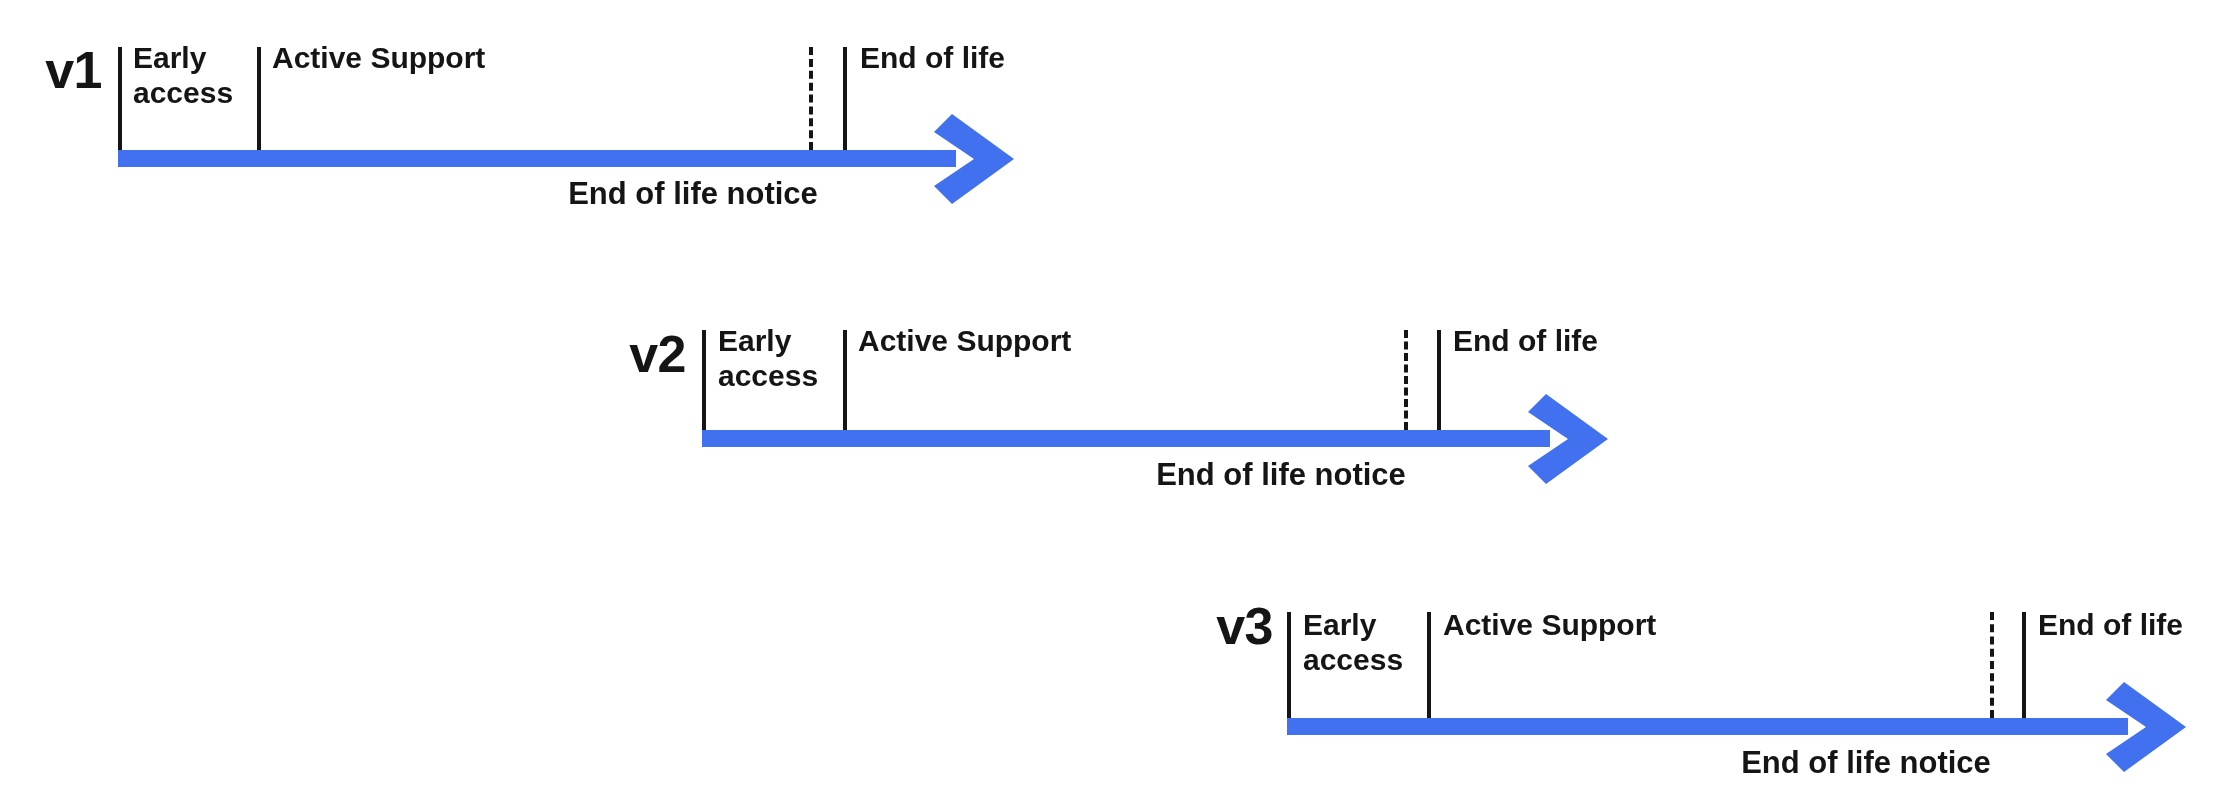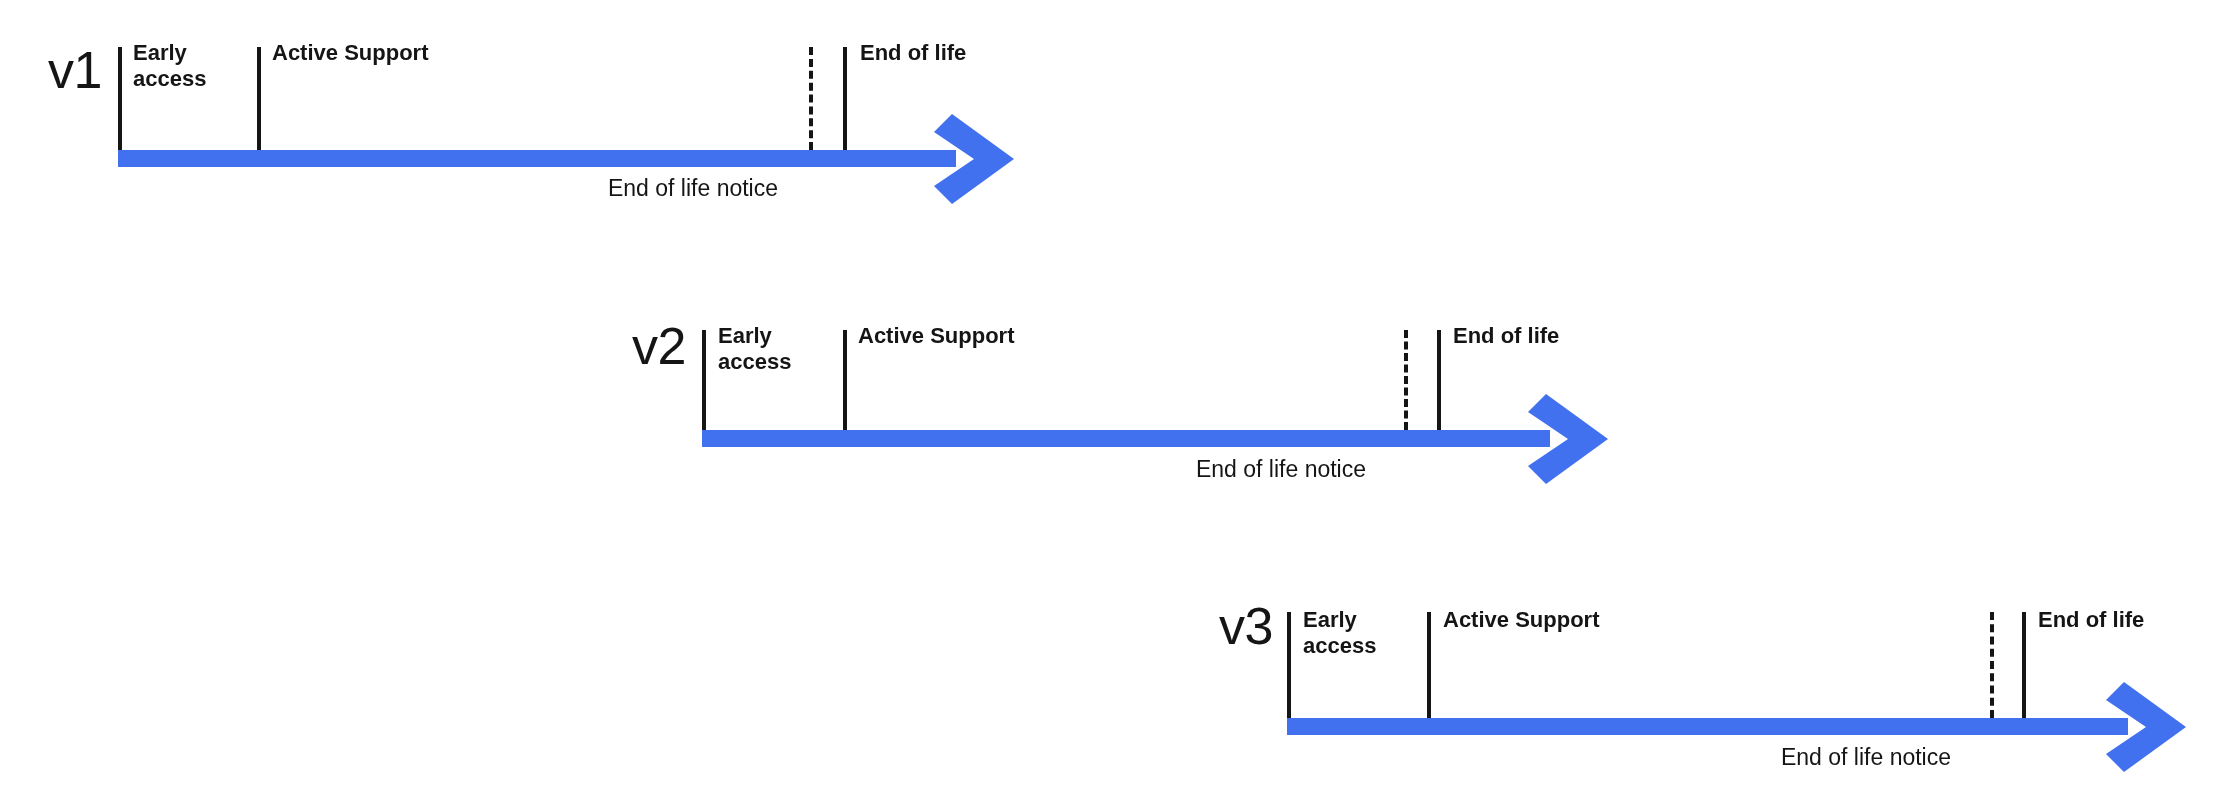--- a/index.html
+++ b/index.html
@@ -19,21 +19,21 @@
   .canvas {
     position: absolute;
     inset: 0;
     width: 2228px;
     height: 812px;
   }
 
   .version-label {
     position: absolute;
     font-size: 52px;
-    font-weight: 400;
+    font-weight: 700;
     line-height: 1;
     color: #151515;
     letter-spacing: -0.5px;
     white-space: nowrap;
     text-align: right;
   }
 
   
   .tick {
     position: absolute;
@@ -43,43 +43,43 @@
   .tick-dashed {
     position: absolute;
     width: 0;
     background: transparent;
     border-left: 4px dashed #151515;
   }
 
   
   .phase-label {
     position: absolute;
-    font-size: 22px;
+    font-size: 30px;
     font-weight: 700;
     line-height: 1.18;
     color: #151515;
     white-space: pre-line;
   }
 
   
   .arrow-shaft {
     position: absolute;
     background: #4171ee;
   }
   .arrow-head {
     position: absolute;
   }
   .arrow-head svg {
     display: block;
   }
 
   .notice-label {
     position: absolute;
-    font-size: 23px;
-    font-weight: 400;
+    font-size: 31px;
+    font-weight: 700;
     line-height: 1.2;
     color: #151515;
     white-space: nowrap;
     text-align: center;
   }
 </style>
 </head>
 <body>
 
 <div class="canvas">
@@ -92,21 +92,21 @@
 access</div>
     <div class="phase-label" style="left: 272px; top: 40px;">Active Support</div>
     <div class="phase-label" style="left: 860px; top: 40px;">End of life</div>
     <div class="arrow-shaft" style="left: 118px; top: 150px; width: 838px; height: 17px; background: rgb(65, 113, 238);"></div>
     <div class="arrow-head" style="left: 932px; top: 109.5px; width: 86px; height: 98px;">
       <svg width="86" height="98" viewBox="0 0 86 98">
         <path d="M 20 4 L 82 49 L 20 94 L 2 76 L 42 49 L 2 22 Z" fill="#4171ee"></path>
       </svg>
     </div>
     <div class="notice-label" style="left: 493px; top: 175px; width: 400px;">End of life notice</div>
-    <div class="version-label" style="left: 612px; top: 320px; width: 74px;">v2</div>
+    <div class="version-label" style="left: 612px; top: 328px; width: 74px;">v2</div>
     <div class="tick" style="left: 702px; top: 330px; height: 100px;"></div>
     <div class="tick" style="left: 843px; top: 330px; height: 100px;"></div>
     <div class="tick" style="left: 1437px; top: 330px; height: 100px;"></div>
     <div class="tick-dashed" style="left: 1404px; top: 330px; height: 100px;"></div>
     <div class="phase-label" style="left: 718px; top: 323px;">Early
 access</div>
     <div class="phase-label" style="left: 858px; top: 323px;">Active Support</div>
     <div class="phase-label" style="left: 1453px; top: 323px;">End of life</div>
     <div class="arrow-shaft" style="left: 702px; top: 430px; width: 848px; height: 17px; background: rgb(65, 113, 238);"></div>
     <div class="arrow-head" style="left: 1526px; top: 389.5px; width: 86px; height: 98px;">

